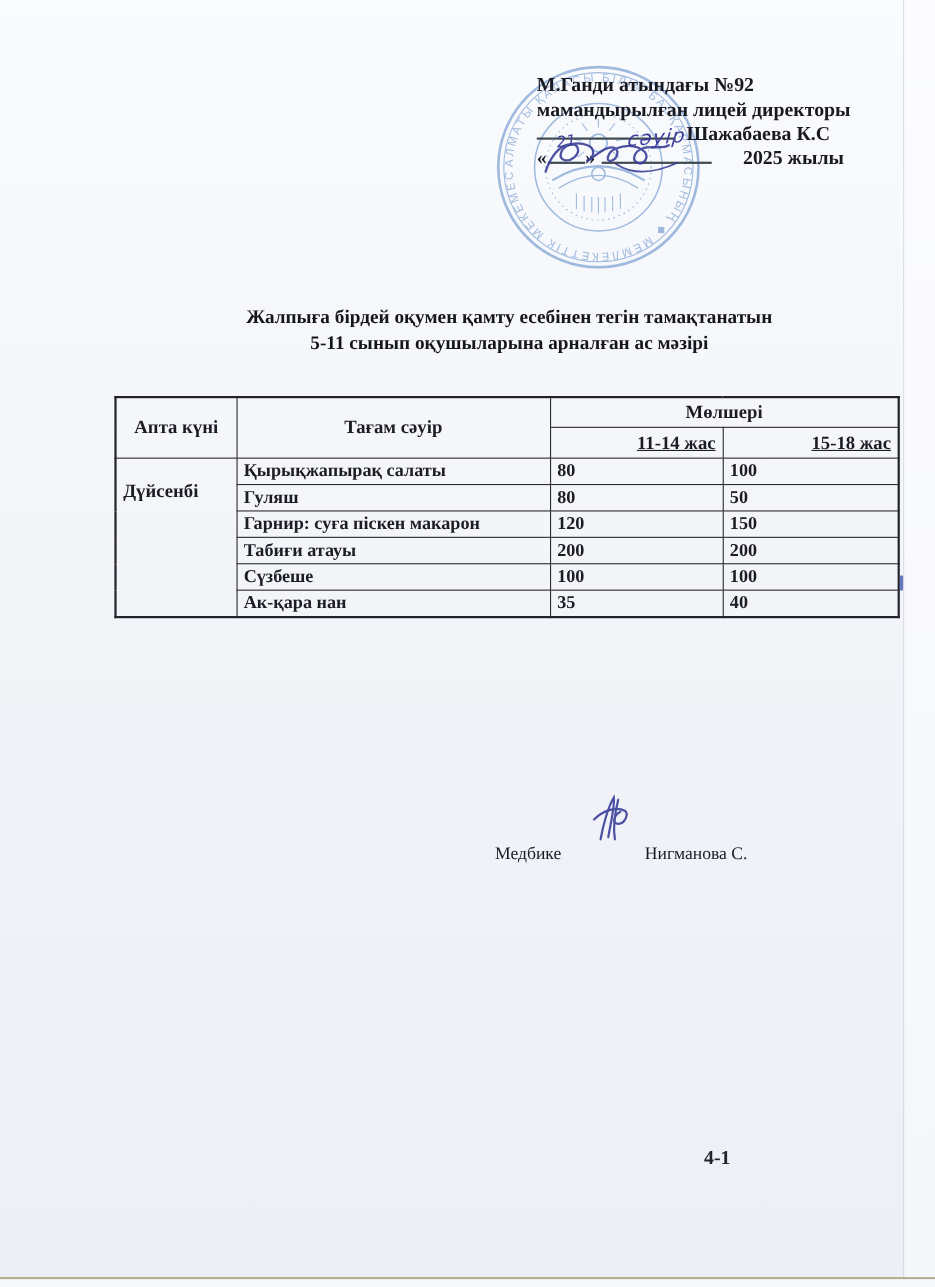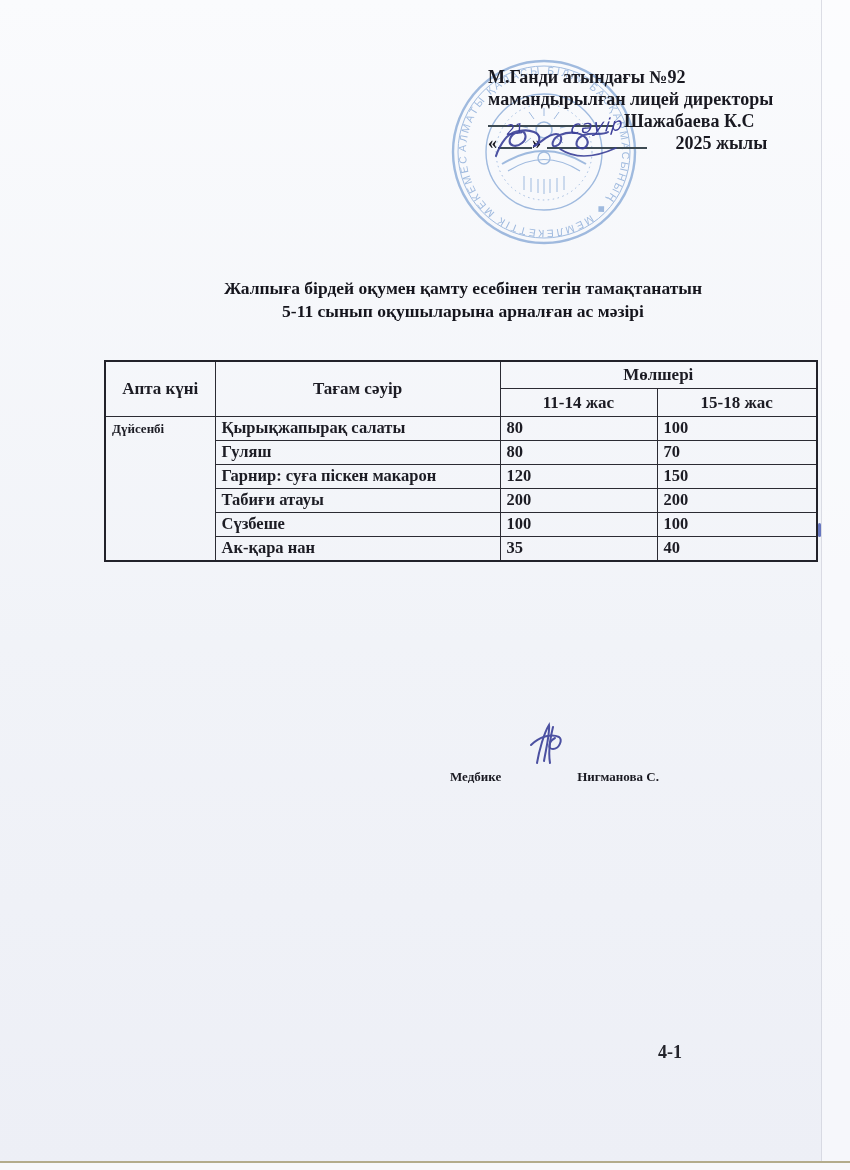--- a/index.html
+++ b/index.html
@@ -40,29 +40,29 @@
   .menu-table{left:60px;top:360px;margin-left:44px;}
   table{border-collapse:collapse;table-layout:fixed;width:712px;
         font-size:16.5px;color:#1c1c24;}
   th,td{border:1.6px solid #2b2b33;padding:0 6px;overflow:hidden;white-space:nowrap;}
   table{border:2.2px solid #22222a;}
   .col-day{width:110px;}
   .col-dish{width:285px;}
   .col-a1{width:157px;}
   .col-a2{width:160px;}
   tr.h1 th{height:26px;text-align:center;font-size:17px;}
-  tr.h2 th{height:27px;text-align:center;font-size:17px;}
+  tr.h2 th{height:27px;text-align:right;font-size:17px;text-decoration:underline;}
   tbody td{height:23px;font-weight:bold;text-align:left;vertical-align:middle;line-height:1;}
-  td.day{font-weight:bold;vertical-align:top;padding-top:5px;font-size:13px;}
-
-  
-  .nurse-line{left:450px;top:735px;font-weight:bold;font-size:13px;
+  td.day{font-weight:bold;vertical-align:top;padding-top:21px;font-size:17px;}
+
+  
+  .nurse-line{left:450px;top:735px;font-weight:normal;font-size:16px;
               display:flex;align-items:baseline;}
   .nurse-line .lbl{margin-right:18px;}
-  .page-number{left:640px;top:1042px;width:60px;text-align:center;
+  .page-number{left:640px;top:1042px;width:60px;
                font-weight:bold;font-size:18px;color:#23232b;}
 
   
   .edge-right{left:821px;top:0;width:29px;height:1170px;
               background:rgba(253,254,255,0.55);
               border-left:1px solid rgba(168,172,188,0.38);}
   .edge-bottom-line{left:0;top:1161px;width:850px;height:2px;background:#b3ac8c;}
   .edge-bottom-strip{left:0;top:1163px;width:850px;height:7px;background:#f7f8fb;}
   .blue-tick{left:818px;top:523px;width:3px;height:14px;background:#4d5fb5;
              border-radius:2px;opacity:0.85;}
@@ -159,21 +159,21 @@
         <tbody>
         <tr>
           <td class="day" rowspan="6">Дүйсенбі</td>
           <td>Қырықжапырақ салаты</td>
           <td>80</td>
           <td>100</td>
         </tr>
         <tr>
           <td>Гуляш</td>
           <td>80</td>
-          <td>70</td>
+          <td>50</td>
         </tr>
         <tr>
           <td>Гарнир: суға піскен макарон</td>
           <td>120</td>
           <td>150</td>
         </tr>
         <tr>
           <td>Табиғи атауы</td>
           <td>200</td>
           <td>200</td>

